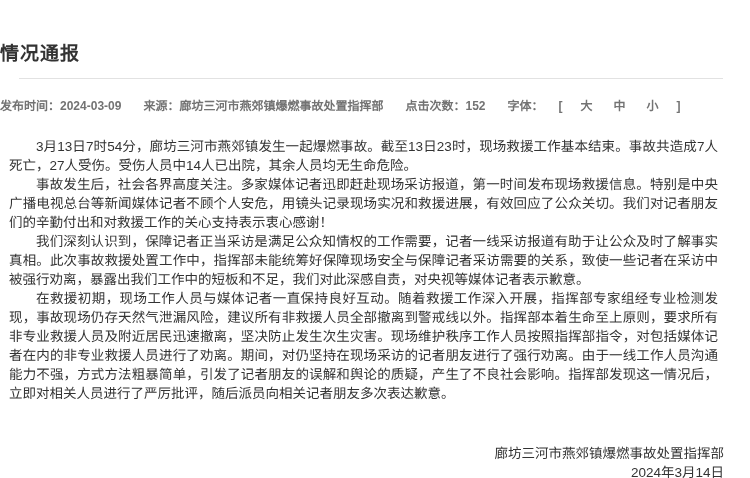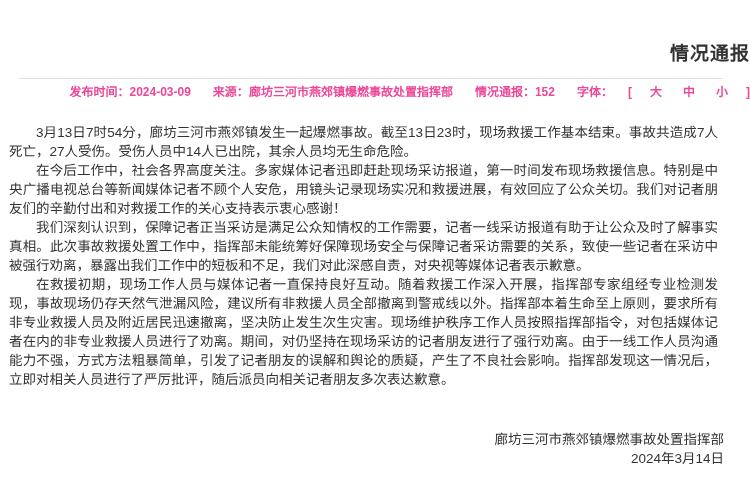--- a/index.html
+++ b/index.html
@@ -10,42 +10,42 @@
   .page {
     position: relative;
     width: 750px;
     height: 478px;
     background: #ffffff;
     overflow: hidden;
     color: #333333;
   }
   .doc-title {
     padding-top: 43px;
-    text-align: right;
+    text-align: left;
     font-size: 19px;
     line-height: 22px;
     font-weight: 700;
     color: #333333;
     letter-spacing: 1px;
   }
   .divider {
     margin: 13px 27px 0 19px;
     border-top: 1px solid #e2e2e2;
     height: 0;
   }
   .meta-row {
-    margin-top: 6px;
+    margin-top: 20px;
     display: flex;
-    justify-content: flex-end;
+    justify-content: flex-start;
     align-items: center;
     gap: 22px;
     font-size: 12px;
     line-height: 15px;
     font-weight: 600;
-    color: #ec4899;
+    color: #737373;
     white-space: nowrap;
   }
   .meta-item { display: inline-flex; align-items: center; }
   .font-controls { display: inline-flex; align-items: center; gap: 15px; }
   .font-option { cursor: pointer; padding: 0 3px; }
   .body-text {
     margin-top: 23px;
     padding: 0 32px 0 9px;
     height: 296px;
     overflow: hidden;
@@ -79,36 +79,36 @@
   <div class="meta-row">
     <span class="meta-item">
       <span>发布时间：</span>
       <span>2024-03-09</span>
     </span>
     <span class="meta-item">
       <span>来源：</span>
       <span>廊坊三河市燕郊镇爆燃事故处置指挥部</span>
     </span>
     <span class="meta-item">
-      <span>情况通报：</span>
+      <span>点击次数：</span>
       <span>152</span>
     </span>
     <span class="meta-item font-controls">
       <span>字体：</span>
       <span>[</span>
       <span class="font-option">大</span>
       <span class="font-option">中</span>
       <span class="font-option">小</span>
       <span>]</span>
     </span>
   </div>
 
   <div class="body-text">
     <p>3月13日7时54分，廊坊三河市燕郊镇发生一起爆燃事故。截至13日23时，现场救援工作基本结束。事故共造成7人死亡，27人受伤。受伤人员中14人已出院，其余人员均无生命危险。</p>
-    <p>在今后工作中，社会各界高度关注。多家媒体记者迅即赶赴现场采访报道，第一时间发布现场救援信息。特别是中央广播电视总台等新闻媒体记者不顾个人安危，用镜头记录现场实况和救援进展，有效回应了公众关切。我们对记者朋友们的辛勤付出和对救援工作的关心支持表示衷心感谢！</p>
+    <p>事故发生后，社会各界高度关注。多家媒体记者迅即赶赴现场采访报道，第一时间发布现场救援信息。特别是中央广播电视总台等新闻媒体记者不顾个人安危，用镜头记录现场实况和救援进展，有效回应了公众关切。我们对记者朋友们的辛勤付出和对救援工作的关心支持表示衷心感谢！</p>
     <p>我们深刻认识到，保障记者正当采访是满足公众知情权的工作需要，记者一线采访报道有助于让公众及时了解事实真相。此次事故救援处置工作中，指挥部未能统筹好保障现场安全与保障记者采访需要的关系，致使一些记者在采访中被强行劝离，暴露出我们工作中的短板和不足，我们对此深感自责，对央视等媒体记者表示歉意。</p>
     <p>在救援初期，现场工作人员与媒体记者一直保持良好互动。随着救援工作深入开展，指挥部专家组经专业检测发现，事故现场仍存天然气泄漏风险，建议所有非救援人员全部撤离到警戒线以外。指挥部本着生命至上原则，要求所有非专业救援人员及附近居民迅速撤离，坚决防止发生次生灾害。现场维护秩序工作人员按照指挥部指令，对包括媒体记者在内的非专业救援人员进行了劝离。期间，对仍坚持在现场采访的记者朋友进行了强行劝离。由于一线工作人员沟通能力不强，方式方法粗暴简单，引发了记者朋友的误解和舆论的质疑，产生了不良社会影响。指挥部发现这一情况后，立即对相关人员进行了严厉批评，随后派员向相关记者朋友多次表达歉意。</p>
   </div>
 
   <div class="signature">
     <div>廊坊三河市燕郊镇爆燃事故处置指挥部</div>
     <div>2024年3月14日</div>
   </div>
 
 </div>

